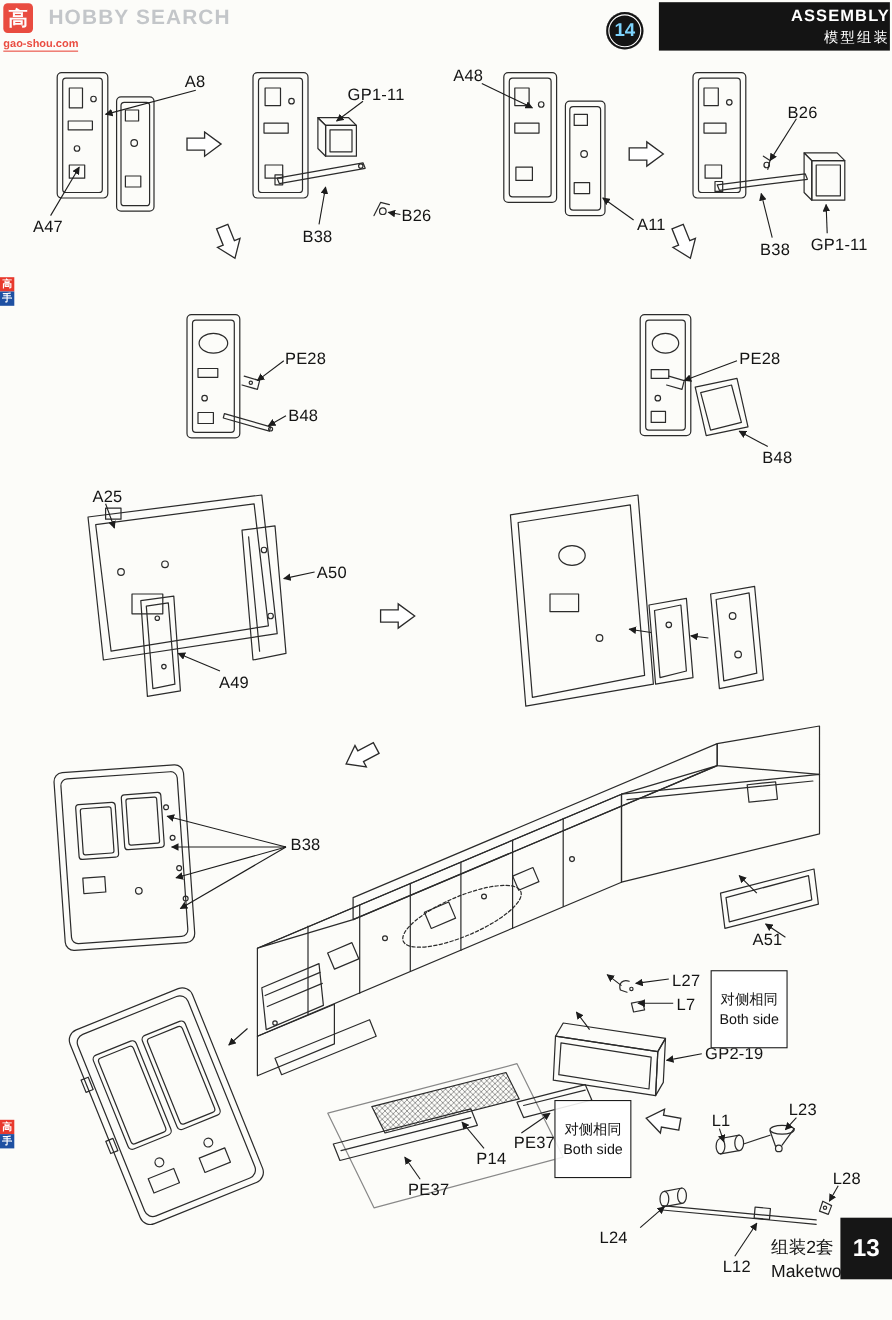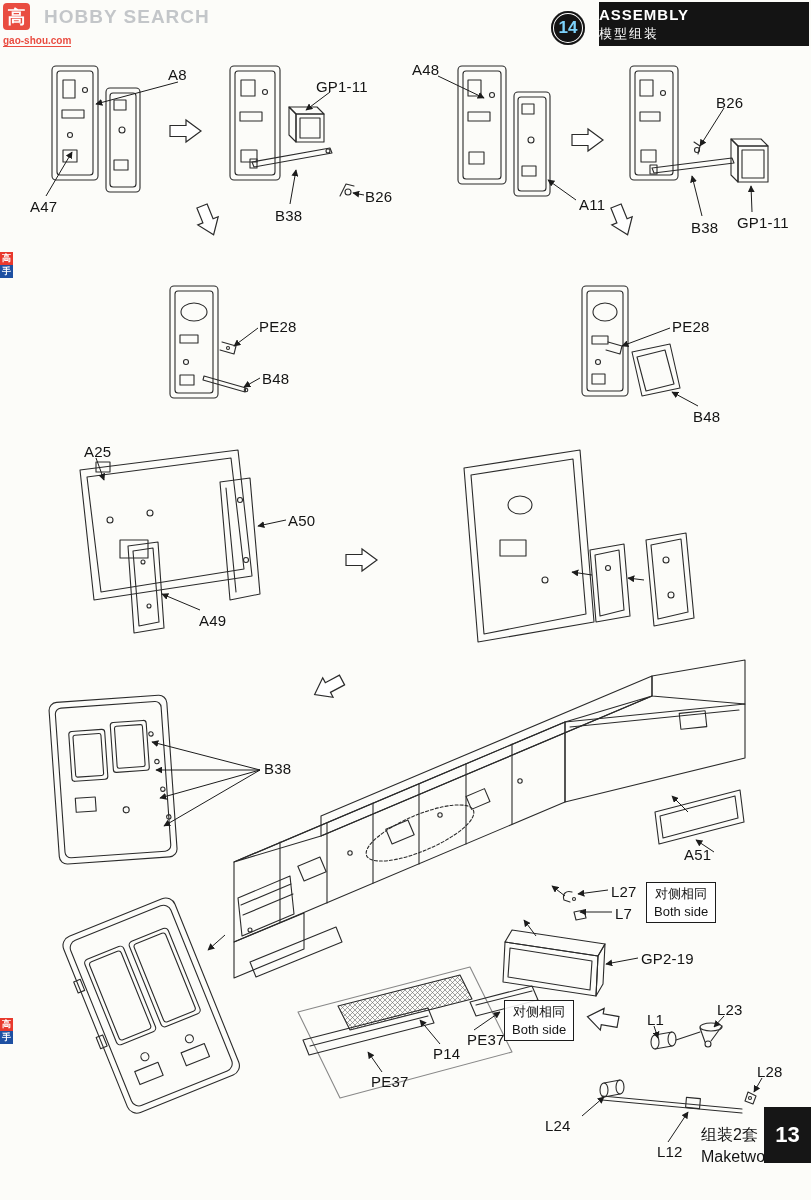--- a/index.html
+++ b/index.html
@@ -7,21 +7,21 @@
     position:relative; width:811px; height:1200px; margin:0 auto;
     background:#fcfcf9; overflow:hidden;
     font-family:"Liberation Sans", sans-serif; color:#141414;
   }
   .art { position:absolute; left:0; top:0; }
 
   
   .header-bar {
     position:absolute; left:599px; top:2px; width:210px; height:44px;
     background:#141414; color:#fff; display:flex; flex-direction:column;
-    align-items:flex-start; justify-content:center;
+    align-items:flex-end; justify-content:center;
   }
   .header-bar .t-en { font-weight:bold; font-size:15px; letter-spacing:1px; }
   .header-bar .t-zh { font-size:13px; margin-top:2px; letter-spacing:2px; }
   .step-badge {
     position:absolute; left:551px; top:11px; width:34px; height:34px;
     background:#141414; color:#7dd3fc; border-radius:50%;
     display:flex; align-items:center; justify-content:center;
     font-weight:bold; font-size:17px;
     box-shadow: inset 0 0 0 2px #141414, inset 0 0 0 3px #ffffff;
   }
@@ -43,21 +43,21 @@
   .wm-site { font-size:10px; font-weight:bold; color:#e8392d; margin-top:5px; border-bottom:1px solid #e8392d; display:inline-block; }
   .wm-side { position:absolute; left:0; width:13px; }
   .wm-side .c1 { width:13px; height:13px; background:#e8392d; color:#fff; font-size:9px; display:flex; align-items:center; justify-content:center; font-weight:bold; }
   .wm-side .c2 { width:13px; height:13px; background:#1e50a2; color:#fff; font-size:9px; display:flex; align-items:center; justify-content:center; font-weight:bold; }
 
   
   .lbl { position:absolute; font-size:15px; white-space:nowrap; letter-spacing:.2px; }
 
   .note {
     position:absolute; border:1.6px solid #1c1c1c; background:rgba(255,255,255,.88);
-    padding:2px 7px; text-align:center; font-size:13px; line-height:1.35;
+    padding:17px 7px; text-align:center; font-size:13px; line-height:1.35;
   }
   .footnote { position:absolute; font-size:16px; line-height:1.35; }
 </style>
 </head>
 <body>
 
 <div class="page">
 
   <svg class="art" width="811" height="1200" viewBox="0 0 811 1200">
     <defs>

